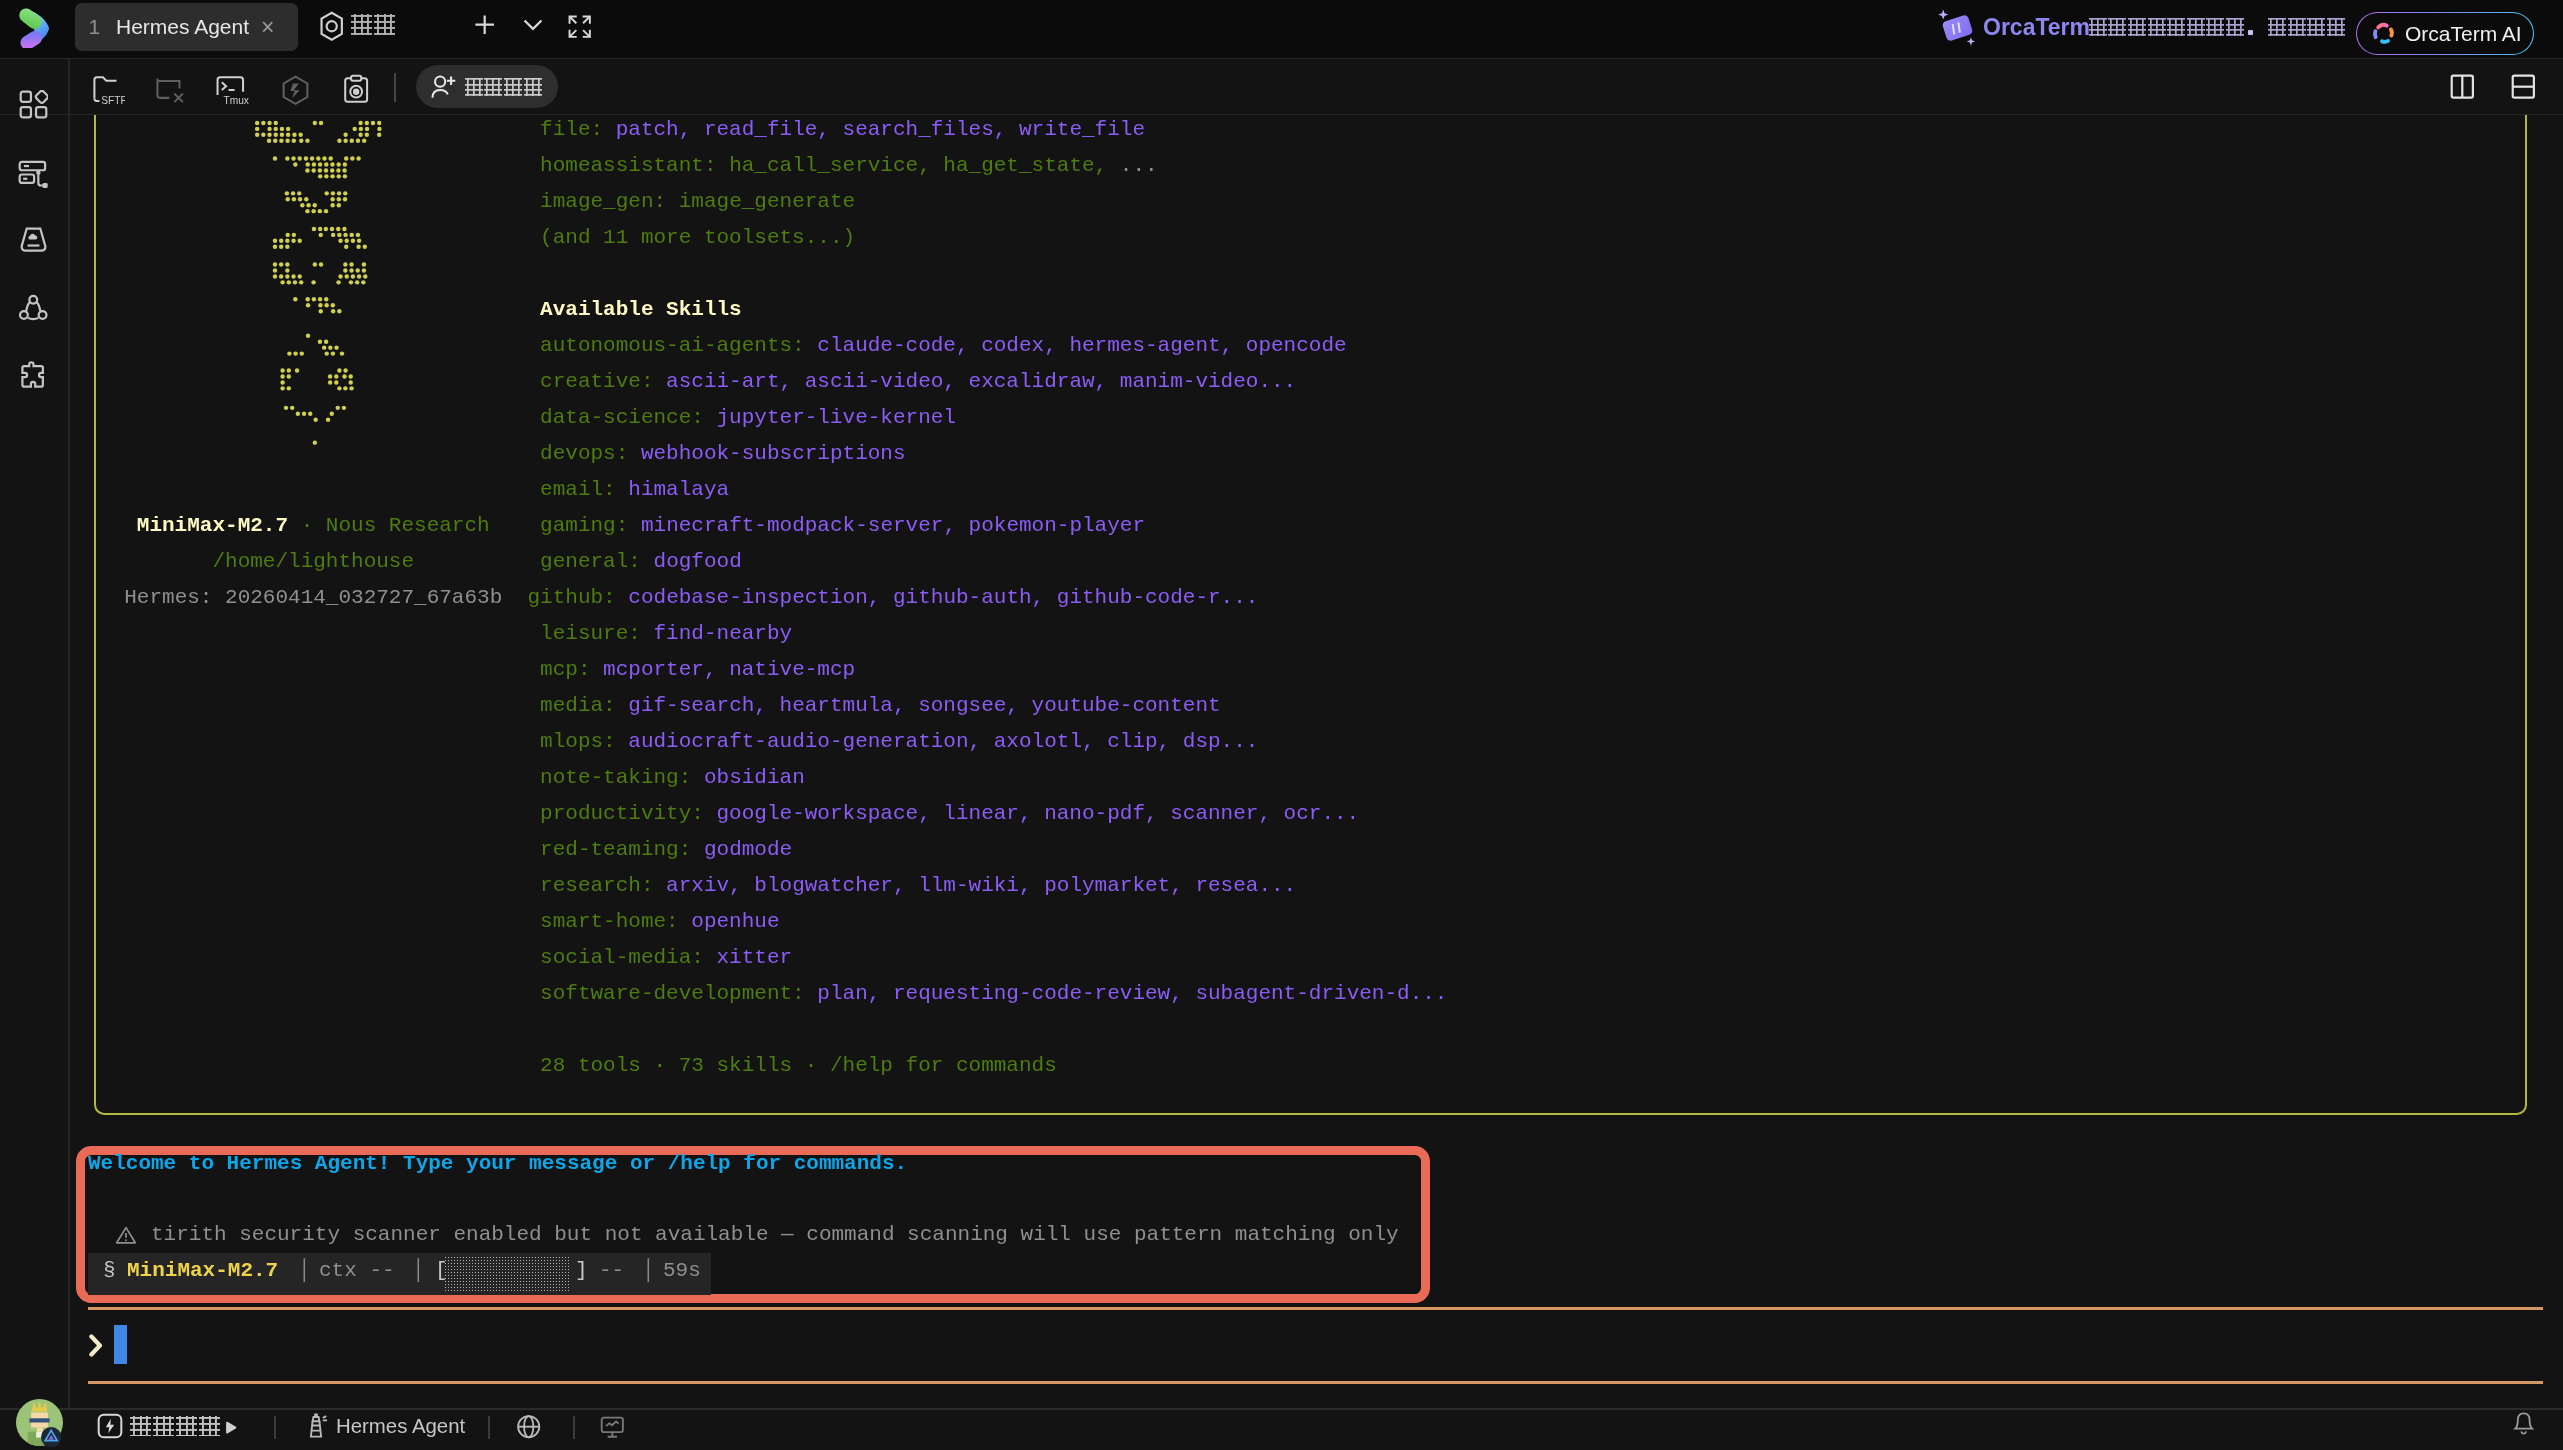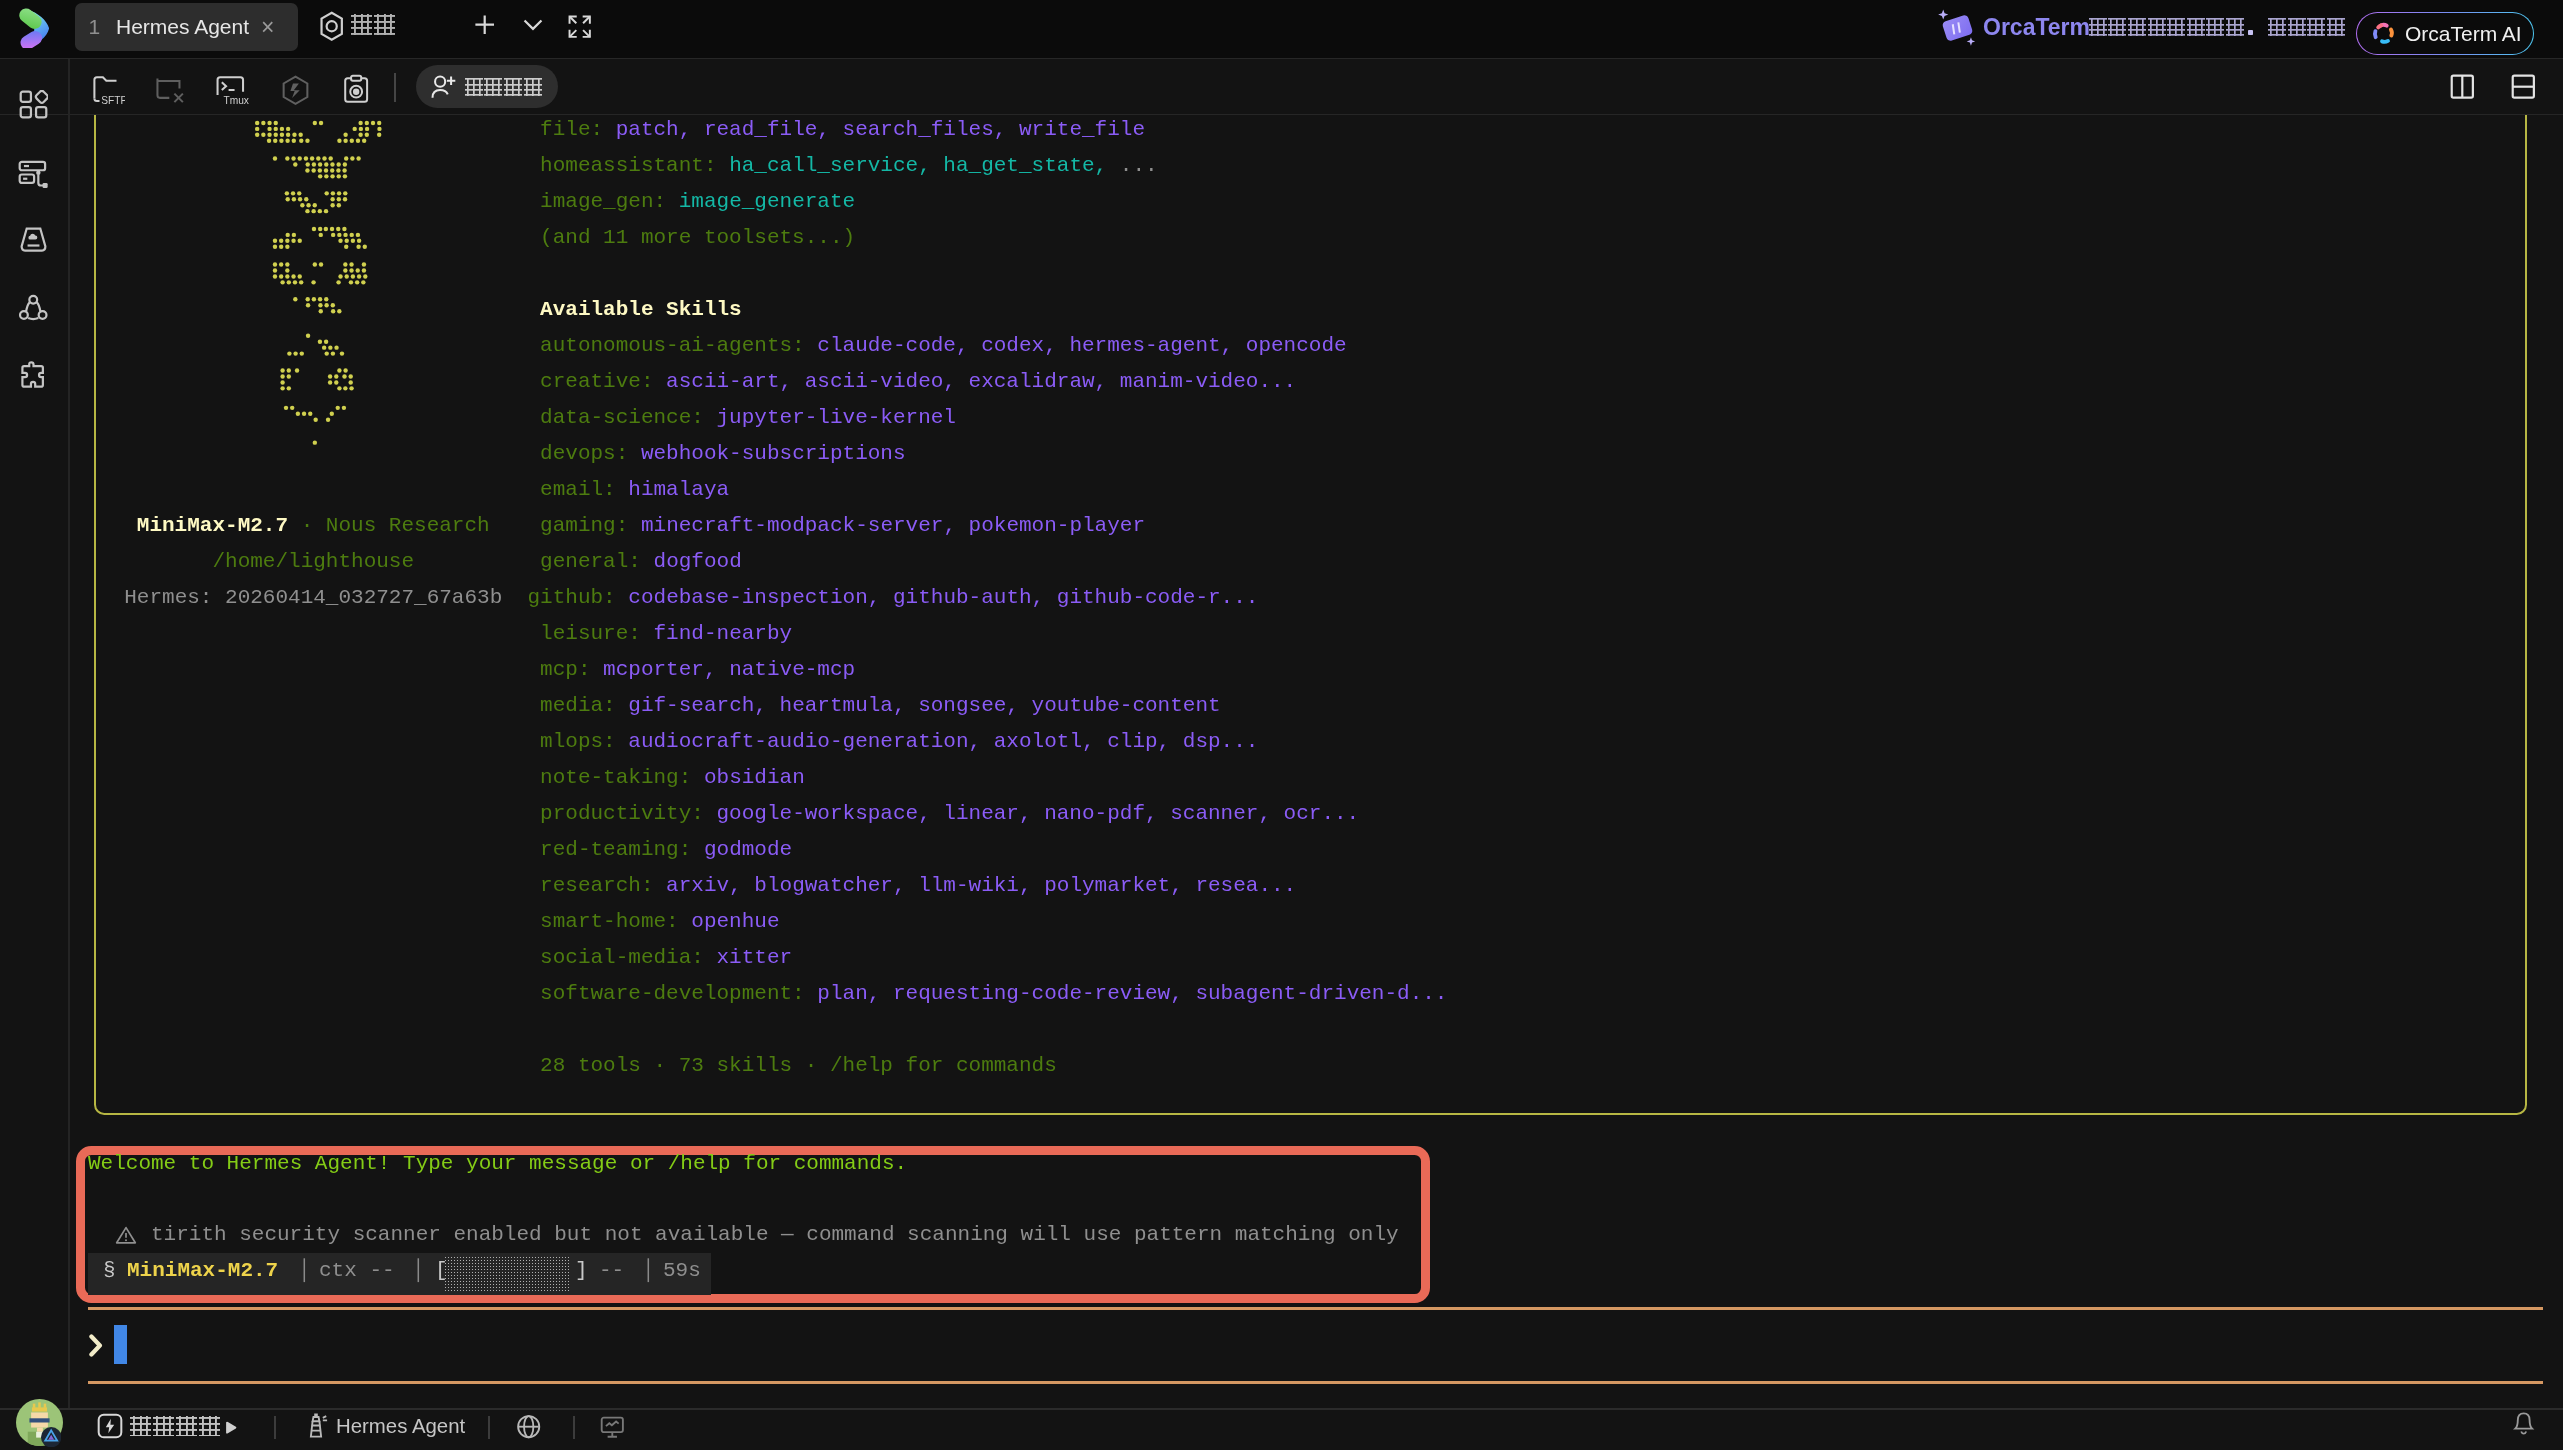--- a/index.html
+++ b/index.html
@@ -1,20 +1,20 @@
 <!DOCTYPE html>
 <html style="font-size:13.6px"><head><meta charset="utf-8"><style>
 *{margin:0;padding:0;box-sizing:border-box}
 html,body{width:2563px;height:1450px;background:#131313;overflow:hidden;font-family:"Liberation Sans",sans-serif}
 #page{position:absolute;inset:0}
 .abs{position:absolute}
 #term,#boxpre,.mono{font-family:"Liberation Mono",monospace;font-size:21px;line-height:36px;white-space:pre}
 .o{color:#4d7c0f}
 .w{color:#8b5cf6}
-.y{color:#14b8a6}
+.y{color:#4d7c0f}
 .Y{color:#fef9c3;font-weight:bold}
 .g{color:#8f8f8f}
 .cjk{display:inline-block;position:relative;vertical-align:middle;background-image:linear-gradient(currentColor,currentColor),linear-gradient(currentColor,currentColor),linear-gradient(currentColor,currentColor),linear-gradient(currentColor,currentColor),linear-gradient(currentColor,currentColor),linear-gradient(currentColor,currentColor),linear-gradient(currentColor,currentColor);background-repeat:no-repeat;opacity:.85}
 .c24{width:20.4px;height:20.4px;margin:0 1.3px;background-size:100% 1.9px,100% 1.9px,100% 1.9px,100% 1.9px,1.9px 100%,1.9px 100%,1.9px 100%;background-position:0 0.8px,0 6.8px,0 12.7px,0 18.7px,2.5px 0,9.3px 0,16px 0}
 .c21{width:18px;height:18px;margin:0 0.8px;background-size:100% 1.7px,100% 1.7px,100% 1.7px,100% 1.7px,1.7px 100%,1.7px 100%,1.7px 100%;background-position:0 0.4px,0 6px,0 11px,0 16px,2.1px 0,8px 0,14px 0}
 .cjkc{display:inline-block;width:21px;height:21px;margin:0 0.8px;position:relative;vertical-align:middle}
 .cjkc:after{content:"";position:absolute;left:2.5px;bottom:1.7px;width:5.1px;height:5.1px;background:currentColor;border-radius:0.8px}
 </style></head>
 <body>
 <div id="page">
@@ -264,21 +264,21 @@
         <circle cx="365.6" cy="488" r="2.6"></circle>
         <circle cx="391.0" cy="488" r="2.6"></circle>
         <circle cx="372.0" cy="495" r="2.6"></circle>
         <circle cx="386.6" cy="495" r="2.6"></circle>
         <circle cx="371.0" cy="522" r="2.6"></circle>
       </g>
     </svg>
 
 <div class="abs" style="left:76px;top:1146px;width:1354px;height:157px;border:9.3px solid #e96a57;border-radius:15.3px"></div>
 <div class="abs" style="left:88px;top:1253px;width:623px;height:42px;background:#252525"></div>
-<div class="abs mono" style="left:88px;top:1146px;color:#84cc16;font-weight:normal">Welcome to Hermes Agent! Type your message or /help for commands.</div>
+<div class="abs mono" style="left:88px;top:1146px;color:#0ea5e9;font-weight:bold">Welcome to Hermes Agent! Type your message or /help for commands.</div>
 <svg class="abs" style="left:115px;top:1225px" width="22" height="20.4" viewBox="0 0 26 24">
       <path d="M13 3 L24 21 L2 21 Z" fill="none" stroke="#8f8f8f" stroke-width="2" stroke-linejoin="round"></path>
       <path d="M13 9.5 L13 15" stroke="#8f8f8f" stroke-width="2"></path>
       <circle cx="13" cy="18" r="1.2" fill="#8f8f8f"></circle>
     </svg>
 <div class="abs mono g" style="left:151px;top:1217px">tirith security scanner enabled but not available — command scanning will use pattern matching only</div>
 <div class="abs mono" style="left:103px;top:1253px;color:#c9c9c9">§</div>
 <div class="abs mono" style="left:127px;top:1253px;color:#eed34b;font-weight:bold">MiniMax-M2.7</div>
 <div class="abs mono" style="left:298px;top:1253px;color:#8a8a8a">│</div>
 <div class="abs mono g" style="left:319px;top:1253px">ctx --</div>

